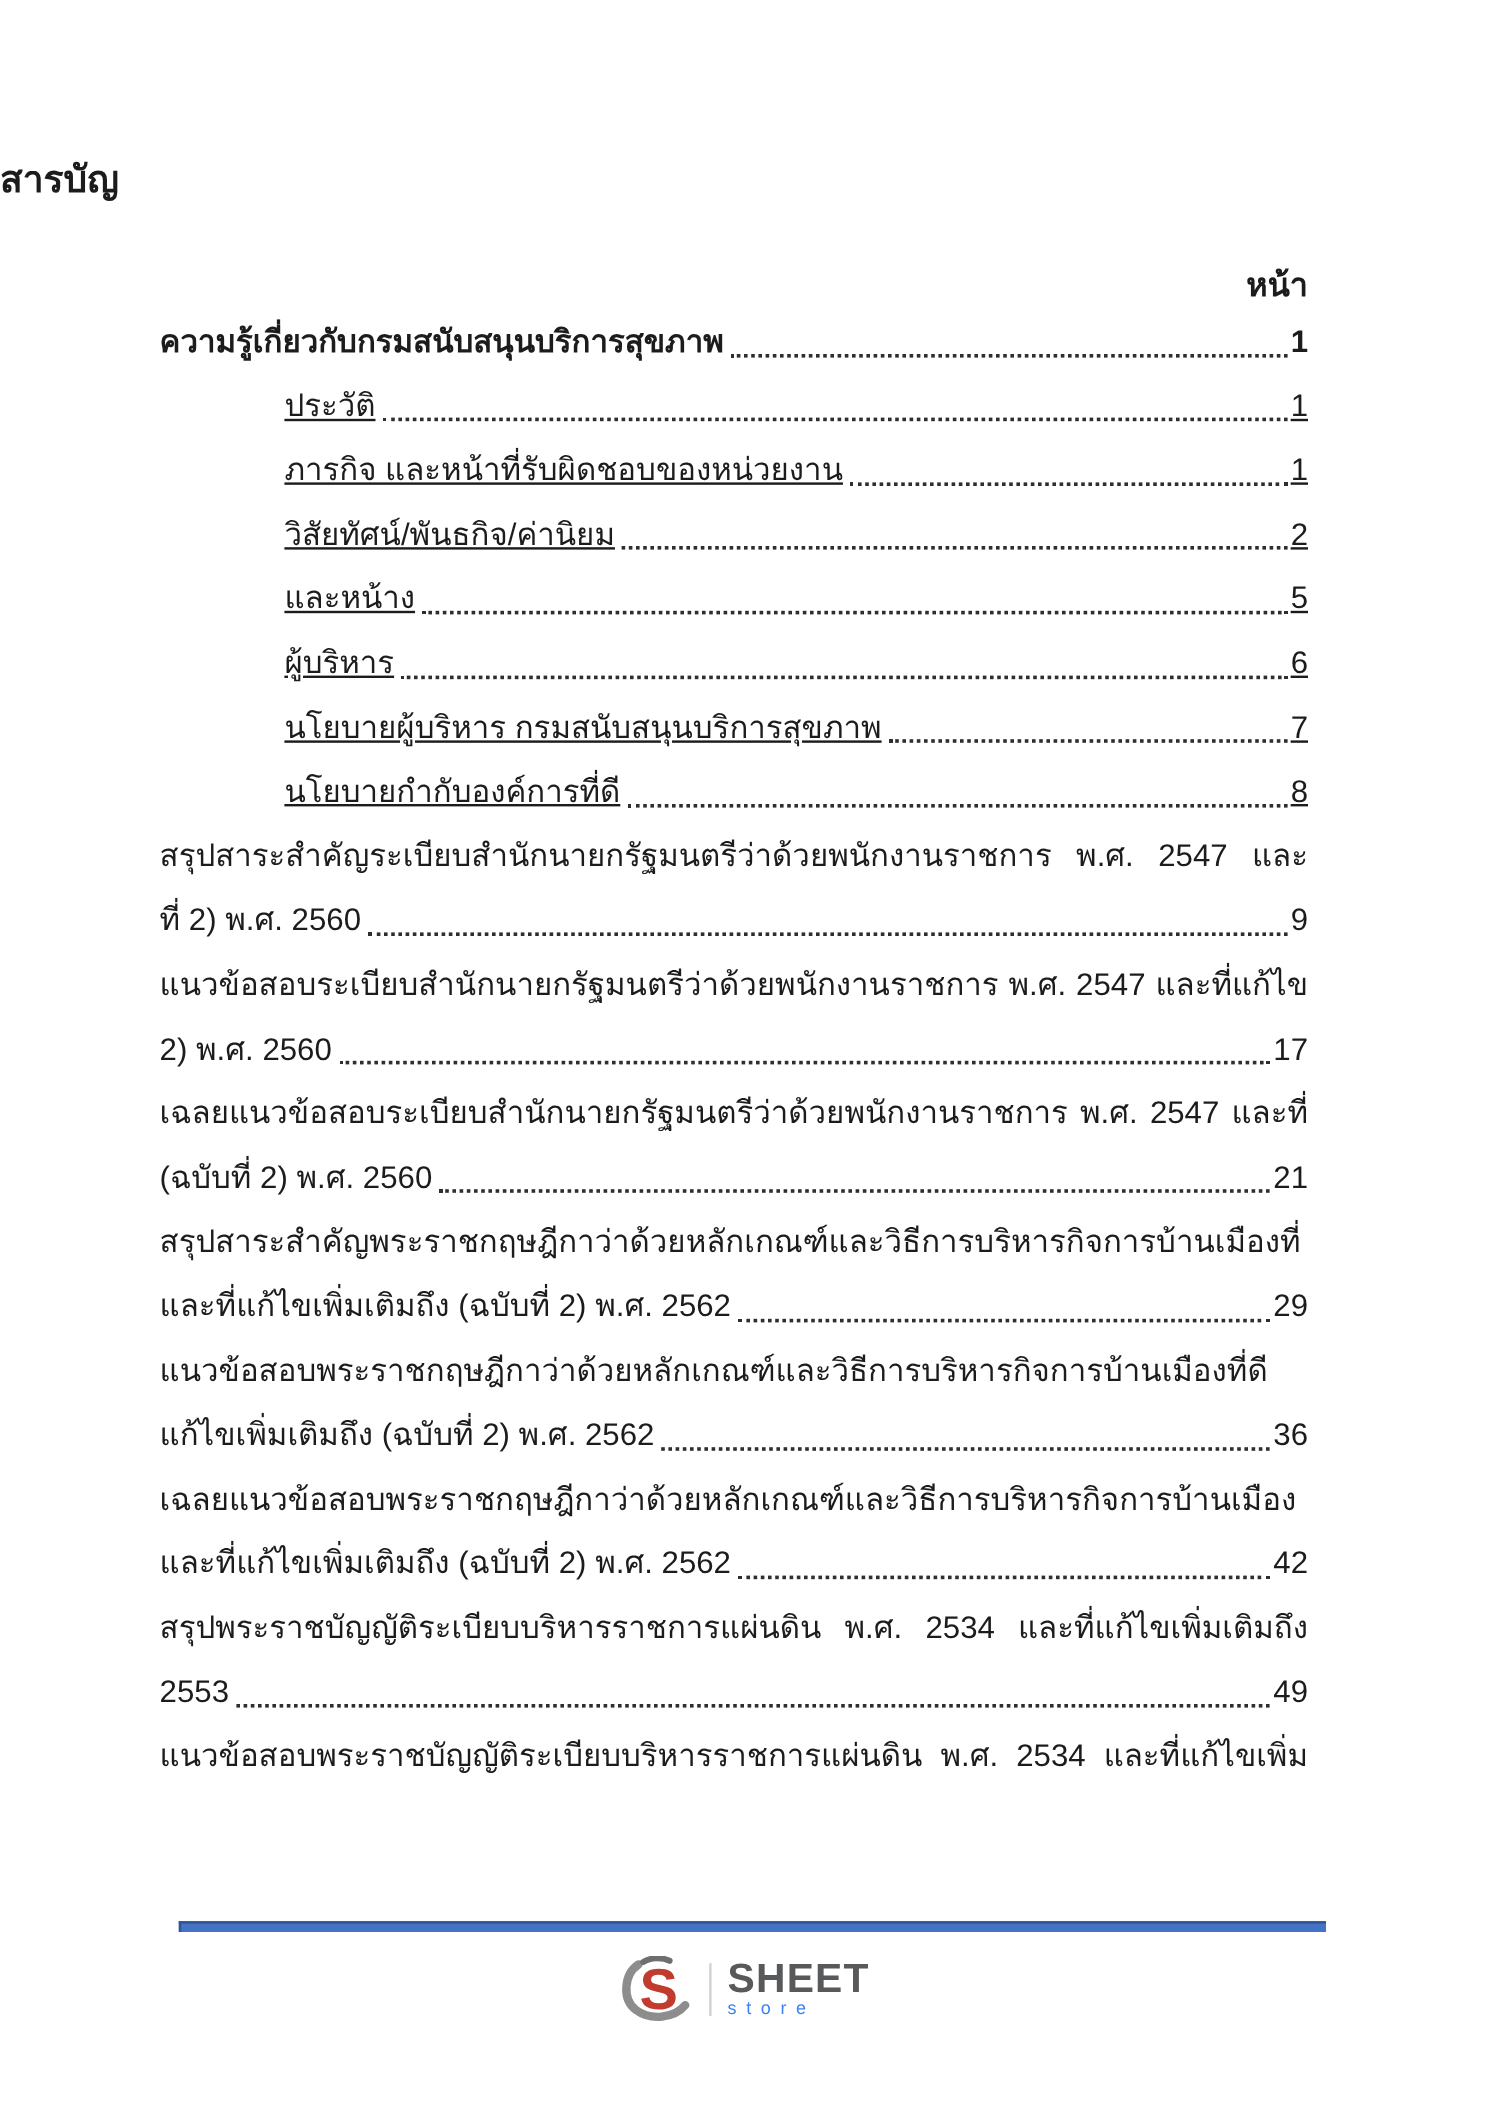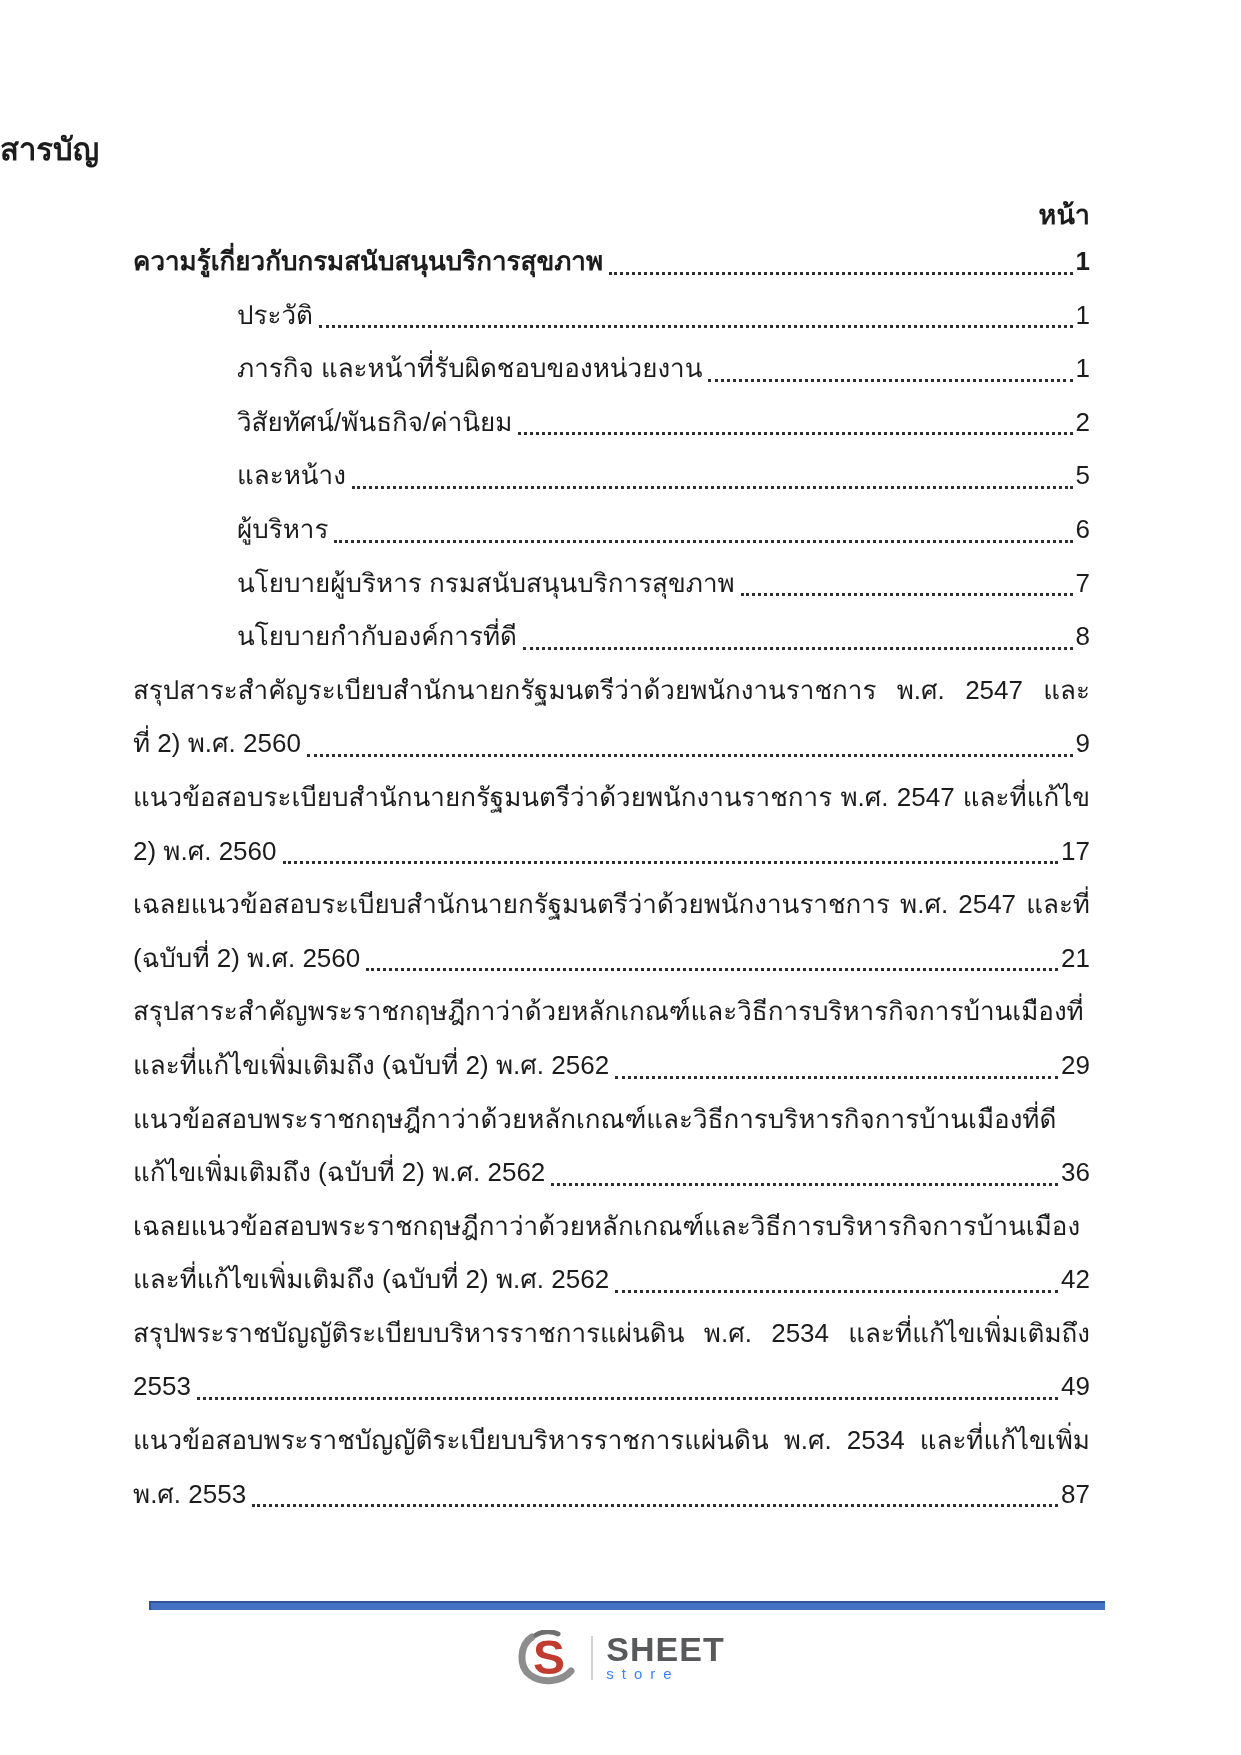--- a/index.html
+++ b/index.html
@@ -12,37 +12,37 @@
   }
   .page { position:absolute; inset:0; }
 
   .toc-title {
     margin-top:130px;
     text-align:left;
     font-size:31px; font-weight:bold;
     line-height:40px;
   }
   .page-col-header {
-    margin-top:25px;
+    margin-top:48px;
     padding:0 151px 0 133px;
     text-align:right;
     font-size:27px; font-weight:bold;
     line-height:40px;
   }
 
   .toc { padding:0 151px 0 133px; }
   .line {
     height:53.6px; line-height:53.6px;
     font-size:26px;
     overflow:hidden;
   }
   .leader-line { display:flex; align-items:center; }
   .leader-line .entry-text { white-space:nowrap; flex:0 0 auto; }
   .text-only { text-align:justify; text-align-last:justify; }
-  .lvl1 { padding-left:104px; }
+  .lvl1 { padding-left:104px;text-decoration:underline; }
   .bold { font-weight:bold; }
   .leader {
     flex:1 1 auto; height:0;
     align-self:flex-end;
     margin:0 3px 14px 6px;
     border-bottom:3px dotted #2e2e2e;
     min-width:12px;
   }
   .pagenum { flex:0 0 auto; }
 
@@ -188,25 +188,20 @@
       <div class="line text-only">สรุปพระราชบัญญัติระเบียบบริหารราชการแผ่นดิน พ.ศ. 2534 และที่แก้ไขเพิ่มเติมถึง (ฉบับที่ 8) พ.ศ.</div>
       <div class="line leader-line">
         <span class="entry-text">2553</span>
         <span class="leader"></span>
         <span class="pagenum">49</span>
       </div>
     </div>
 
     <div>
       <div class="line text-only">แนวข้อสอบพระราชบัญญัติระเบียบบริหารราชการแผ่นดิน พ.ศ. 2534 และที่แก้ไขเพิ่มเติมถึง (ฉบับที่ 8)</div>
-      <div class="line leader-line">
-        <span class="entry-text">พ.ศ. 2553</span>
-        <span class="leader"></span>
-        <span class="pagenum">87</span>
-      </div>
     </div>
 
   </div>
 
   <div class="footer-bar"></div>
 
   <div class="footer-logo">
     <svg class="logo-icon" viewBox="0 0 66 56">
       <path d="M16 7 C4 15 2 36 14 45 C26 54 46 52 55 41" fill="none" stroke="#8d8d8d" stroke-width="7" stroke-linecap="round"></path>
       <path d="M20 5 C26 1 36 1 42 4" fill="none" stroke="#6f6f6f" stroke-width="5" stroke-linecap="round"></path>

